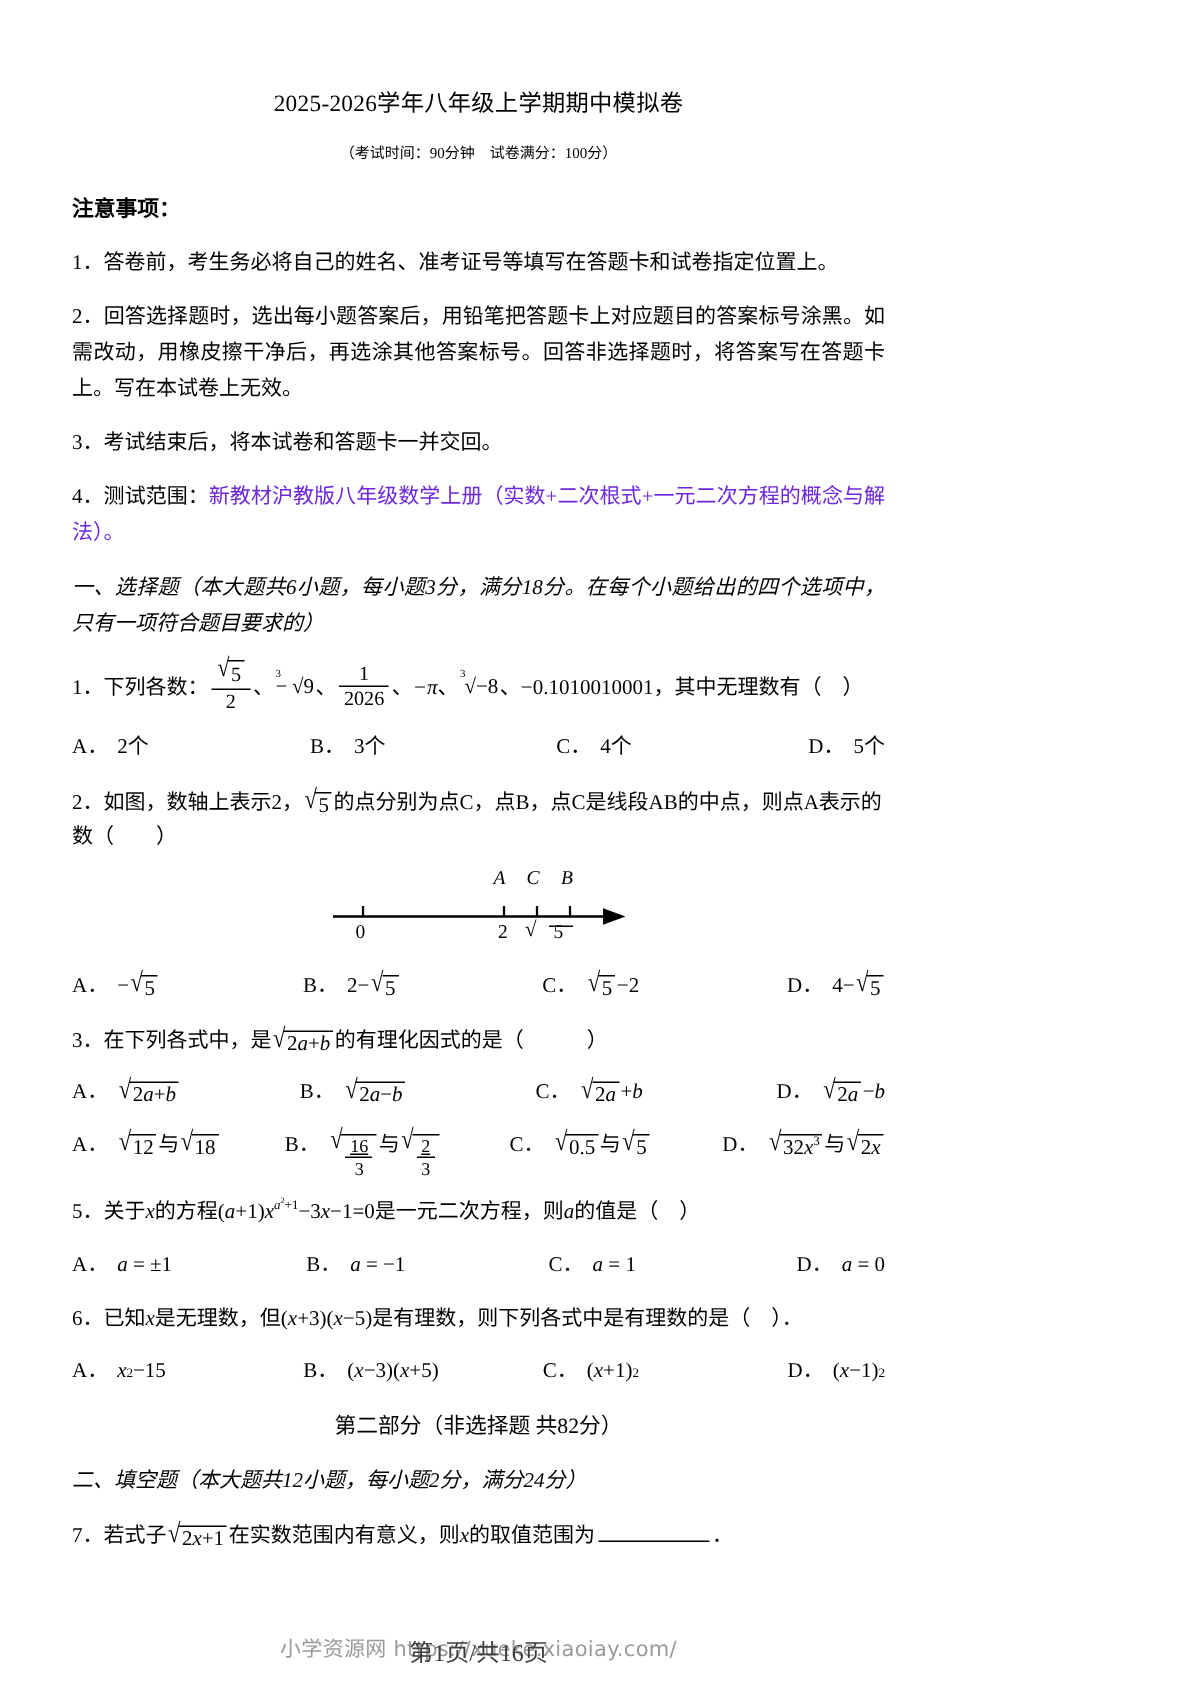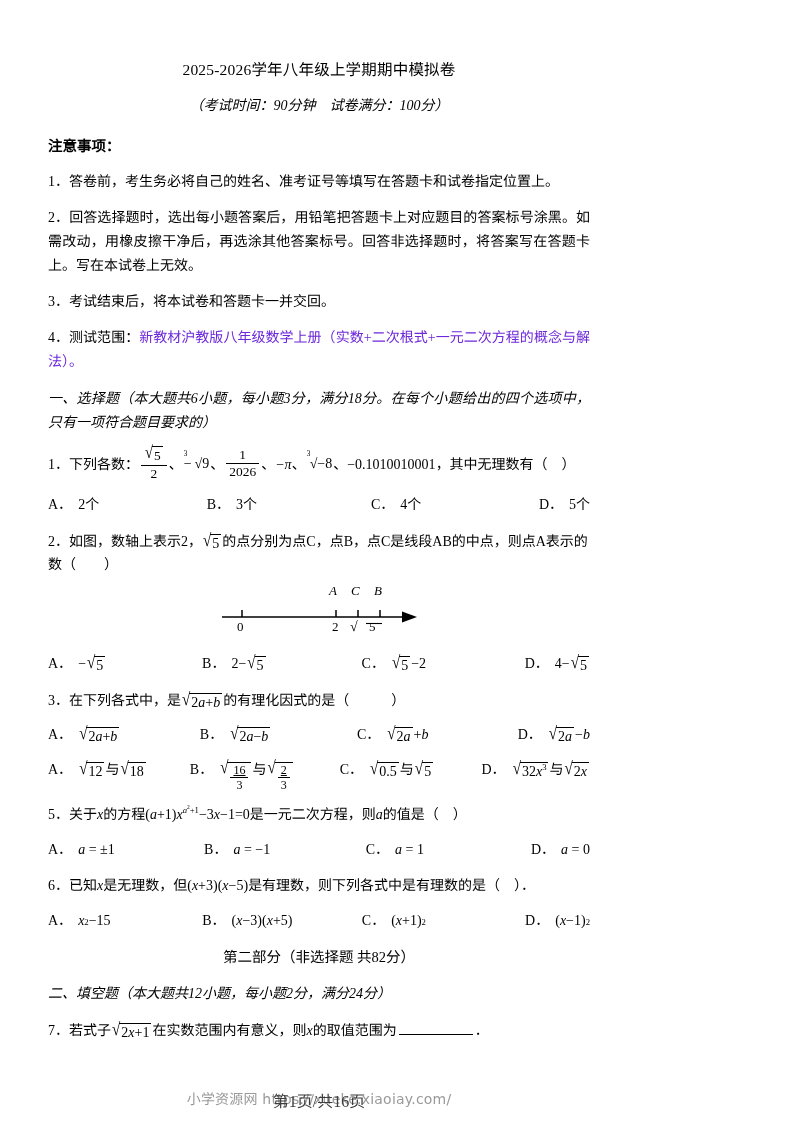--- a/index.html
+++ b/index.html
@@ -27,25 +27,24 @@
   .doc-title {
     text-align: center;
     font-size: 15.5px;
     letter-spacing: 0.2px;
     margin: 0;
     padding-top: 58px;
     line-height: 1.5;
   }
   .doc-subtitle {
     text-align: center;
-    font-size: 14px;
+    font-size: 10px;
     margin: 0;
     padding-top: 14px;
     line-height: 1.5;
-    font-style: italic;
   }
   .notice-title {
     font-size: 14.5px;
     font-weight: bold;
     margin: 0;
     padding-top: 20px;
     line-height: 1.5;
   }
   .notice-item {
     font-size: 14px;

